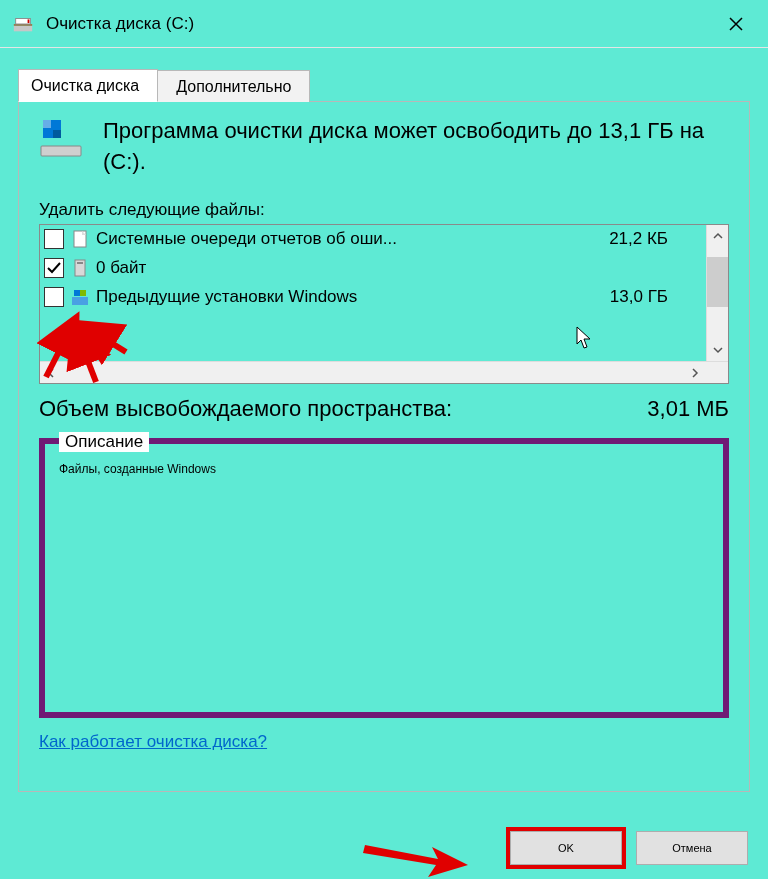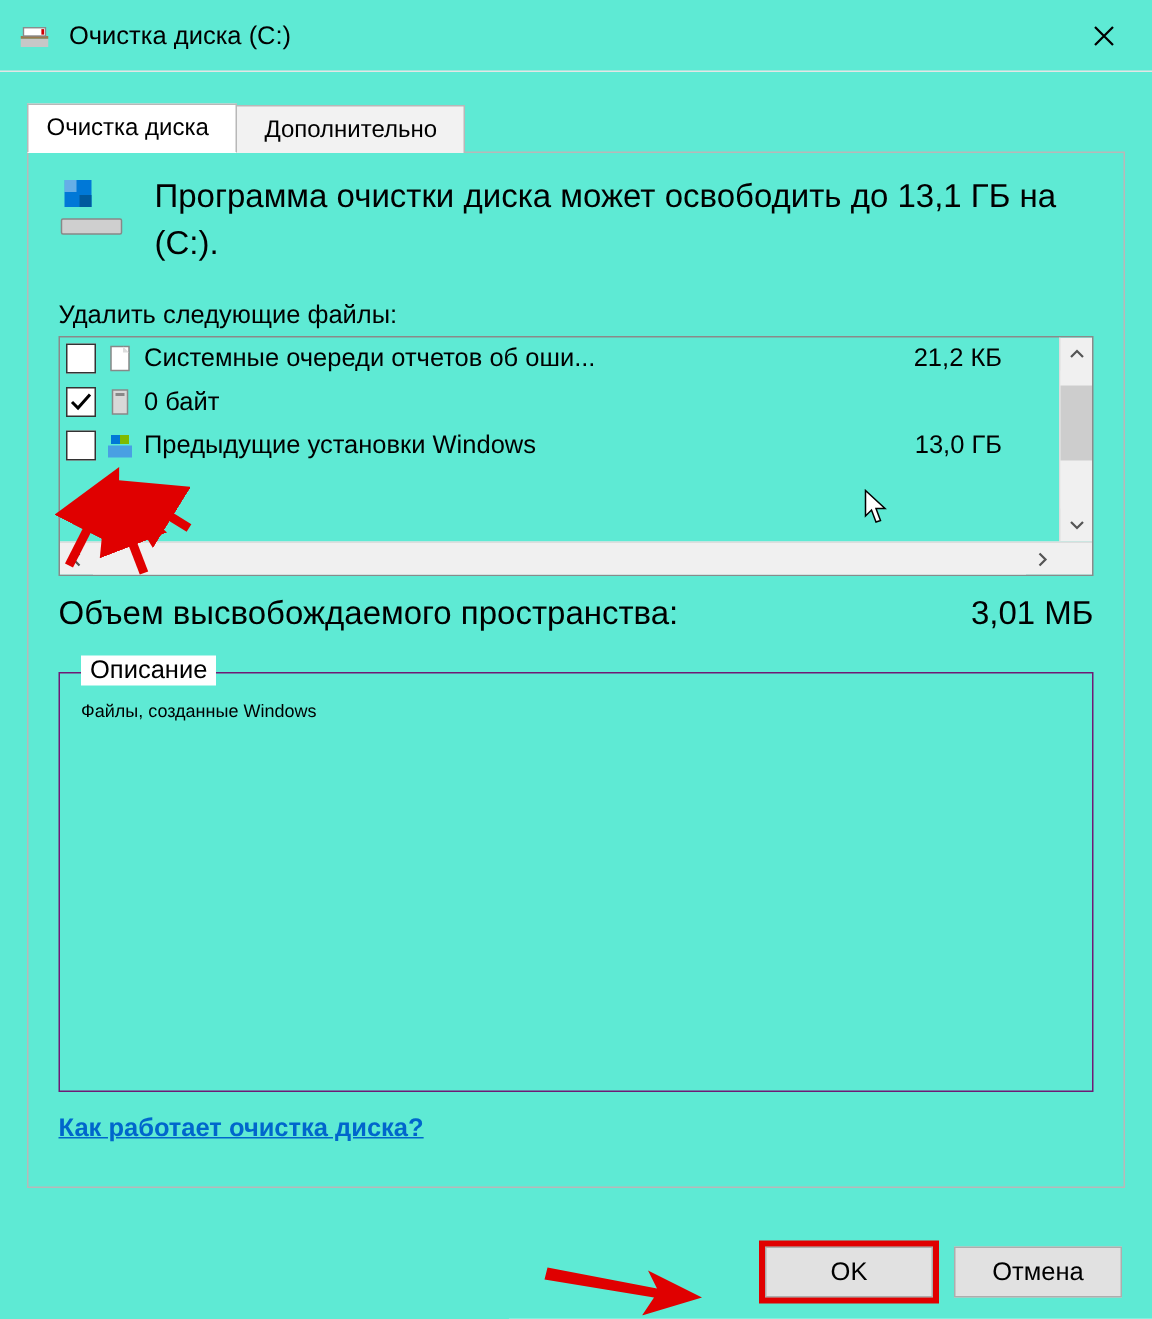--- a/index.html
+++ b/index.html
@@ -172,23 +172,23 @@
 
     .totalrow {
       display: flex;
       justify-content: space-between;
       font-size: 22px;
       margin-top: 12px;
       gap: 44px;
     }
 
     .groupbox {
-      margin-top: 26px;
-      position: relative;
-      border: 1px solid #701a75;
+      margin-top: 16px;
+      position: relative;
+      border: 6px solid #701a75;
       padding: 14px 14px 14px 14px;
       height: 280px;
     }
     .groupbox .legend {
       position: absolute;
       top: -12px;
       left: 14px;
       background: #fff;
       padding: 0 6px;
       font-size: 17px;
@@ -198,36 +198,35 @@
       margin-top: 4px;
     }
 
     .help-link {
       color: #0066cc;
       text-decoration: underline;
       font-size: 17px;
       cursor: pointer;
       display: inline-block;
       margin-top: 14px;
-      font-weight: bold;
     }
 
     .button-row {
       position: absolute;
       bottom: 14px;
       right: 20px;
       display: flex;
       gap: 14px;
     }
     .btn {
       min-width: 112px;
       height: 34px;
       border: 1px solid #adadad;
       background: #e1e1e1;
-      font-size: 17px;
+      font-size: 11px;
       cursor: pointer;
       display: flex;
       align-items: center;
       justify-content: center;
     }
 
     
     .annot {
       position: absolute;
       pointer-events: none;

